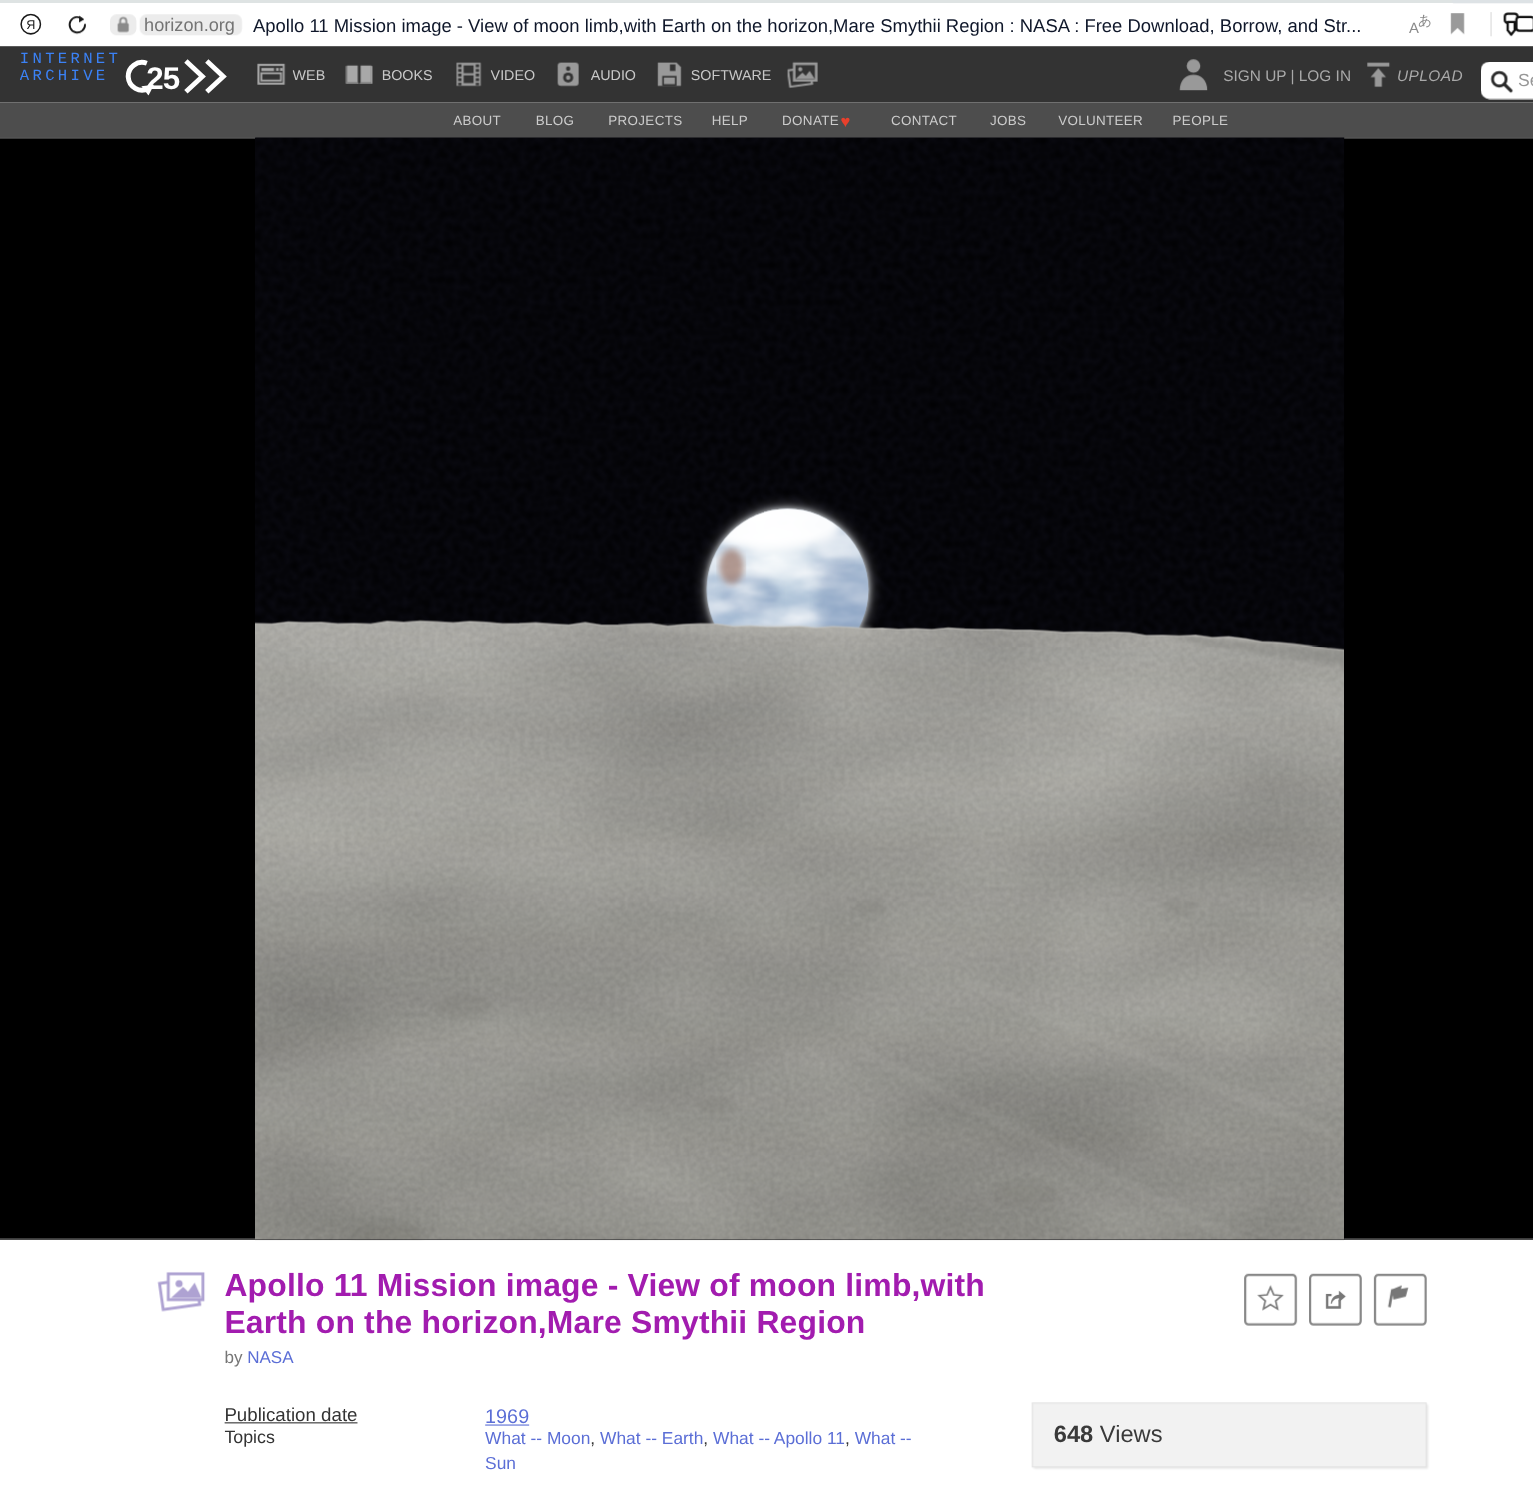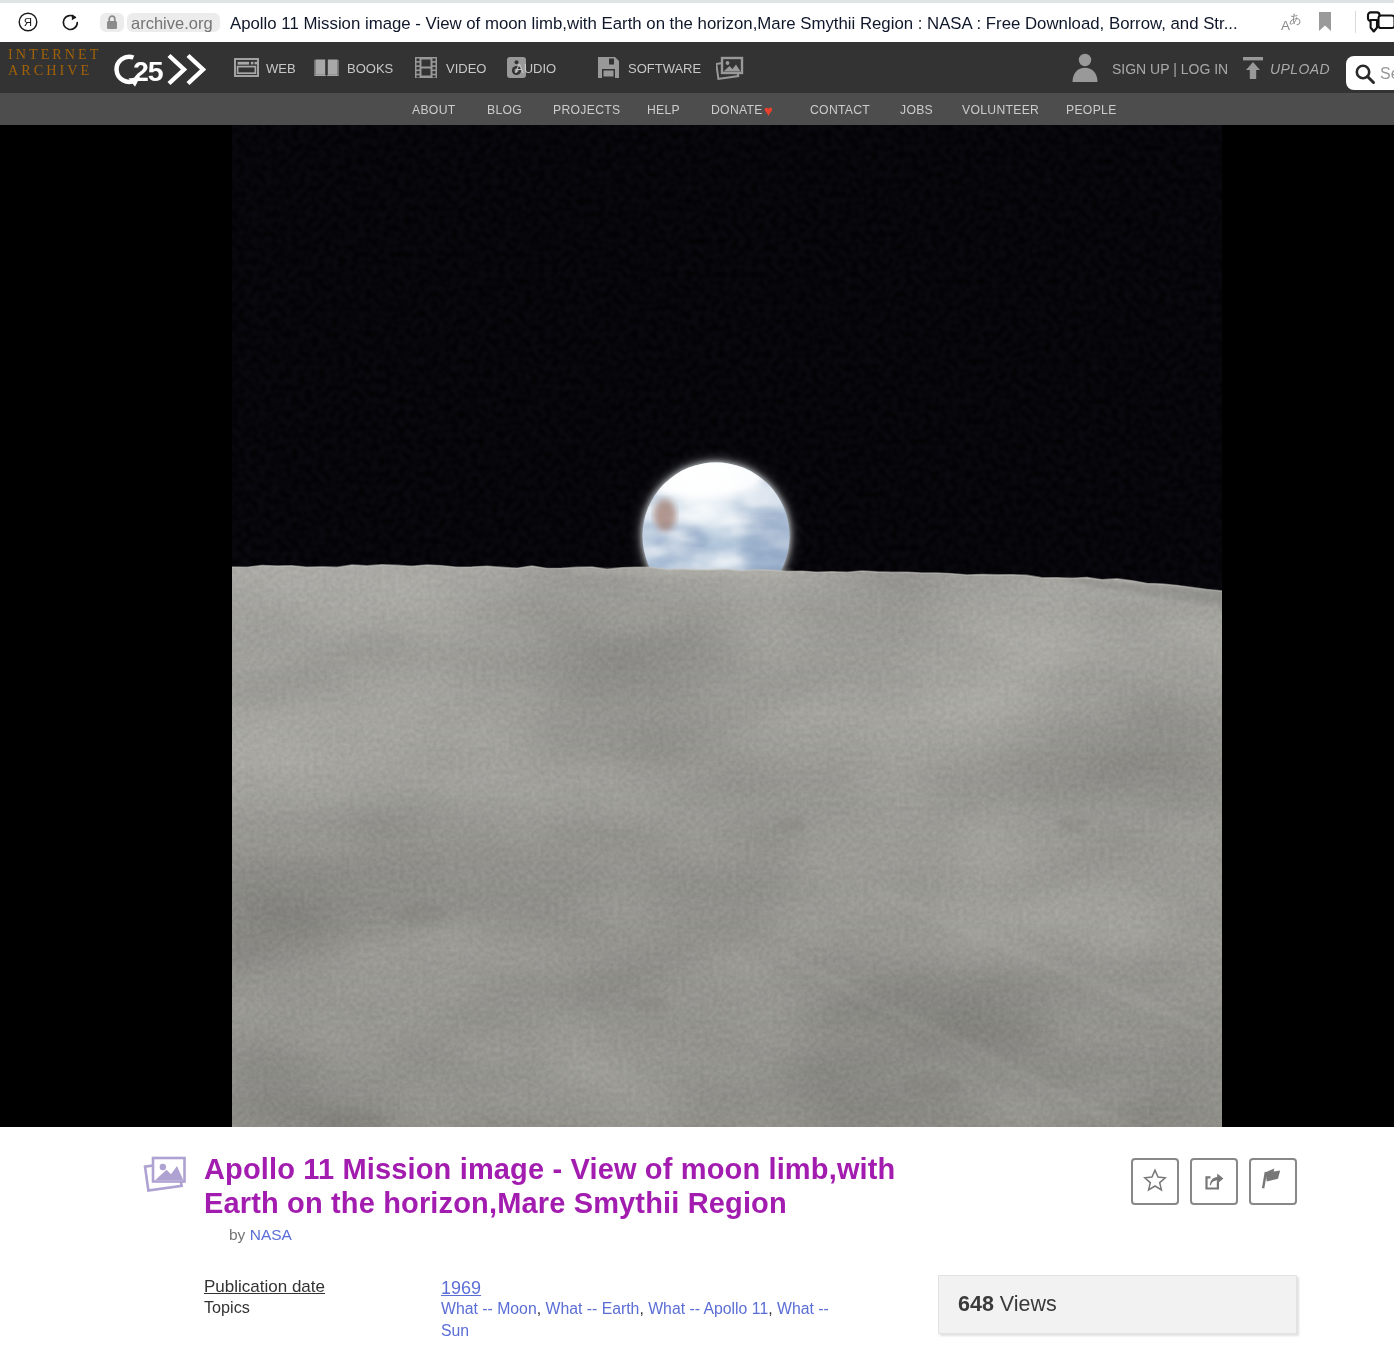--- a/index.html
+++ b/index.html
@@ -25,21 +25,21 @@
   <path d="M 11.8 2.2 L 16.4 5.6 L 11.9 8.3 Z" fill="#1a1a1a"></path>
 </svg>
 
 <div class="abs" style="left:100px;top:13px;width:24px;height:19px;background:#ececec;border-radius:6px;"></div>
 <svg class="abs" style="left:106px;top:15px;" width="12" height="15" viewBox="0 0 12 15">
   <rect x="1" y="6" width="10" height="8" rx="1.5" fill="#8b8b8b"></rect>
   <path d="M 3.2 7 V 4 a 2.8 2.8 0 0 1 5.6 0 V 7" fill="none" stroke="#8b8b8b" stroke-width="1.7"></path>
 </svg>
 
 <div class="abs" style="left:126.5px;top:13px;width:93px;height:19px;background:#ececec;border-radius:6px;"></div>
-<div class="abs" style="left:131px;top:14px;font-size:16.5px;color:#747474;">archive.org</div>
+<div class="abs" style="left:131px;top:14px;font-size:16.5px;color:#747474;">horizon.org</div>
 
 <div class="abs" style="left:230px;top:13.5px;width:1020px;font-size:16.8px;color:#0f172a;white-space:nowrap;overflow:hidden;">Apollo 11 Mission image - View of moon limb,with Earth on the horizon,Mare Smythii Region : NASA : Free Download, Borrow, and Str...</div>
 
 <svg class="abs" style="left:1280px;top:10px;" width="24" height="24" viewBox="0 0 24 24">
   <text x="1" y="20" font-size="13.5" fill="#8a8a8a" font-family="Liberation Sans">A</text>
   <text x="9" y="13" font-size="12.5" fill="#8a8a8a" font-family="Liberation Sans">あ</text>
 </svg>
 
 <svg class="abs" style="left:1318px;top:12px;" width="14" height="20" viewBox="0 0 14 20">
   <path d="M 1 0 H 13 V 19 L 7 13.5 L 1 19 Z" fill="#9a9a9a"></path>
@@ -48,21 +48,21 @@
 <div class="abs" style="left:1355px;top:11px;width:1px;height:22px;background:#d9d9d9;"></div>
 
 <svg class="abs" style="left:1366px;top:11px;" width="28" height="24" viewBox="0 0 28 24">
   <rect x="2" y="1.4" width="11.5" height="8.5" rx="2.6" fill="none" stroke="#111" stroke-width="2.1"></rect>
   <path d="M 4.6 9 H 11 V 16.5 L 7.8 20.5 L 4.6 16.5 Z" fill="#fff" stroke="#111" stroke-width="2.1" stroke-linejoin="round"></path>
   <rect x="12.5" y="4.5" width="16" height="12.5" rx="2.6" fill="#fff" stroke="#111" stroke-width="2.1"></rect>
 </svg>
 
 <div class="abs" style="left:0;top:42px;width:1394px;height:51px;background:#333333;"></div>
 
-<div class="abs" style="left:8px;top:47px;color:#a16207;font-family:Liberation Serif, serif;font-size:14.2px;letter-spacing:3px;line-height:15.5px;">INTERNET<br>ARCHIVE</div>
+<div class="abs" style="left:18px;top:47px;color:#3b82f6;font-family:Liberation Mono, monospace;font-size:14.2px;letter-spacing:3px;line-height:15.5px;">INTERNET<br>ARCHIVE</div>
 
 <svg class="abs" style="left:110px;top:53px;" width="100" height="34" viewBox="0 0 100 34">
   <path d="M 23.5 4.5 A 12.6 12.6 0 1 0 25 27.5" fill="none" stroke="#fff" stroke-width="4.5"></path>
   <path d="M 18.5 25.5 L 30 24 L 25 33.8 Z" fill="#fff"></path>
   <text x="23" y="28" font-size="28.5" font-weight="bold" fill="#fff" font-family="Liberation Sans" letter-spacing="-1">25</text>
   <path d="M 59 2.5 L 74 16.5 L 59 30.5" fill="none" stroke="#fff" stroke-width="4.4"></path>
   <path d="M 78 2.5 L 93 16.5 L 78 30.5" fill="none" stroke="#fff" stroke-width="4.4"></path>
 </svg>
 
 <svg class="abs" style="left:234px;top:58px;" width="25" height="19" viewBox="0 0 25 19">
@@ -100,21 +100,21 @@
   </g>
 </svg>
 <div class="abs" style="left:446px;top:61px;font-size:13px;color:#c8c8c8;">VIDEO</div>
 
 <svg class="abs" style="left:506px;top:56px;" width="21" height="23" viewBox="0 0 21 23">
   <rect x="1" y="1" width="19" height="21" rx="3" fill="#999"></rect>
   <circle cx="10.5" cy="6.3" r="2" fill="#333"></circle>
   <circle cx="10.5" cy="14.5" r="4.6" fill="#333"></circle>
   <circle cx="10.5" cy="14.5" r="2" fill="#999"></circle>
 </svg>
-<div class="abs" style="left:515px;top:61px;font-size:13px;color:#c8c8c8;">AUDIO</div>
+<div class="abs" style="left:537px;top:61px;font-size:13px;color:#c8c8c8;">AUDIO</div>
 
 <svg class="abs" style="left:597px;top:56px;" width="23" height="23" viewBox="0 0 23 23">
   <path d="M 1 1 H 18 L 22 5 V 22 H 1 Z" fill="#999"></path>
   <rect x="12" y="2.5" width="5" height="6" fill="#333"></rect>
   <rect x="5" y="13" width="13" height="9" fill="#333"></rect>
   <rect x="6.5" y="14.5" width="10" height="6" fill="#999"></rect>
 </svg>
 <div class="abs" style="left:628px;top:61px;font-size:13px;color:#c8c8c8;">SOFTWARE</div>
 
 <svg class="abs" style="left:716px;top:56px;" width="28" height="24" viewBox="0 0 28 24">
@@ -265,21 +265,21 @@
 <svg class="abs" style="left:143px;top:1154px;" width="46" height="42" viewBox="0 0 46 42">
   <g transform="rotate(-8 8 25)">
     <rect x="3.8" y="12" width="33.5" height="24" fill="#fff" stroke="#aea2d2" stroke-width="2.6"></rect>
   </g>
   <rect x="10" y="4" width="31.5" height="23.5" fill="#fff" stroke="#aea2d2" stroke-width="2.6"></rect>
   <circle cx="19.8" cy="13" r="3.2" fill="#aea2d2"></circle>
   <path d="M 12.4 26 L 23.5 15.8 L 28 20.3 L 34 12 L 40.2 26 Z" fill="#aea2d2"></path>
 </svg>
 
 <div class="abs" style="left:204px;top:1153px;font-size:29px;font-weight:bold;color:#a21caf;line-height:33.5px;letter-spacing:0.15px;">Apollo 11 Mission image - View of moon limb,with<br>Earth on the horizon,Mare Smythii Region</div>
-<div class="abs" style="left:204px;top:1226px;font-size:15.5px;color:#767676;margin-left:25px;">by <span style="color:#5b6ed6;">NASA</span></div>
+<div class="abs" style="left:204px;top:1226px;font-size:15.5px;color:#767676;">by <span style="color:#5b6ed6;">NASA</span></div>
 
 <div class="abs" style="left:1131px;top:1158px;width:44px;height:43px;border:2px solid #888;border-radius:4px;background:#fff;"></div>
 <div class="abs" style="left:1190px;top:1158px;width:44px;height:43px;border:2px solid #888;border-radius:4px;background:#fff;"></div>
 <div class="abs" style="left:1249px;top:1158px;width:44px;height:43px;border:2px solid #888;border-radius:4px;background:#fff;"></div>
 <svg class="abs" style="left:1143px;top:1168px;" width="24" height="24" viewBox="0 0 24 24">
   <path d="M12 2.2 L15 9.1 L22.3 9.8 L16.7 14.6 L18.4 21.9 L12 18 L5.6 21.9 L7.3 14.6 L1.7 9.8 L9 9.1 Z" fill="none" stroke="#777" stroke-width="1.5"></path>
 </svg>
 <svg class="abs" style="left:1201px;top:1169px;" width="23" height="23" viewBox="0 0 23 23">
   <path d="M 9.5 7.2 H 4.4 V 20.6 H 18 V 12.5 H 15.8 V 18.4 H 6.6 V 9.4 H 9.5 Z" fill="#777"></path>
   <path d="M 8.8 16.2 C 9.3 10.8 12.2 8.2 16.2 7.9 V 4.4 L 22.4 9.6 L 16.2 14.8 V 11.2 C 13.2 11.4 10.6 12.8 9.8 16.2 Z" fill="#777"></path>

